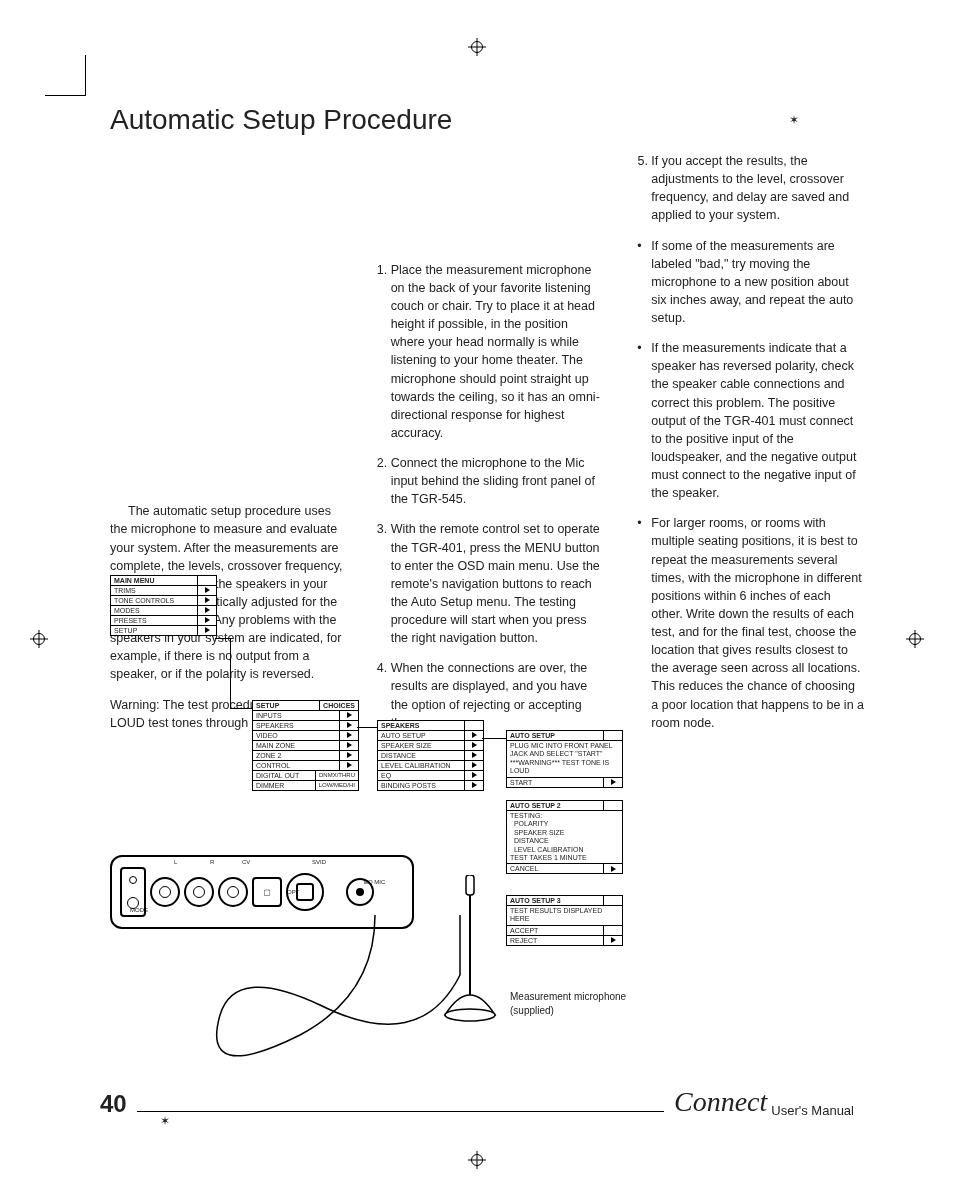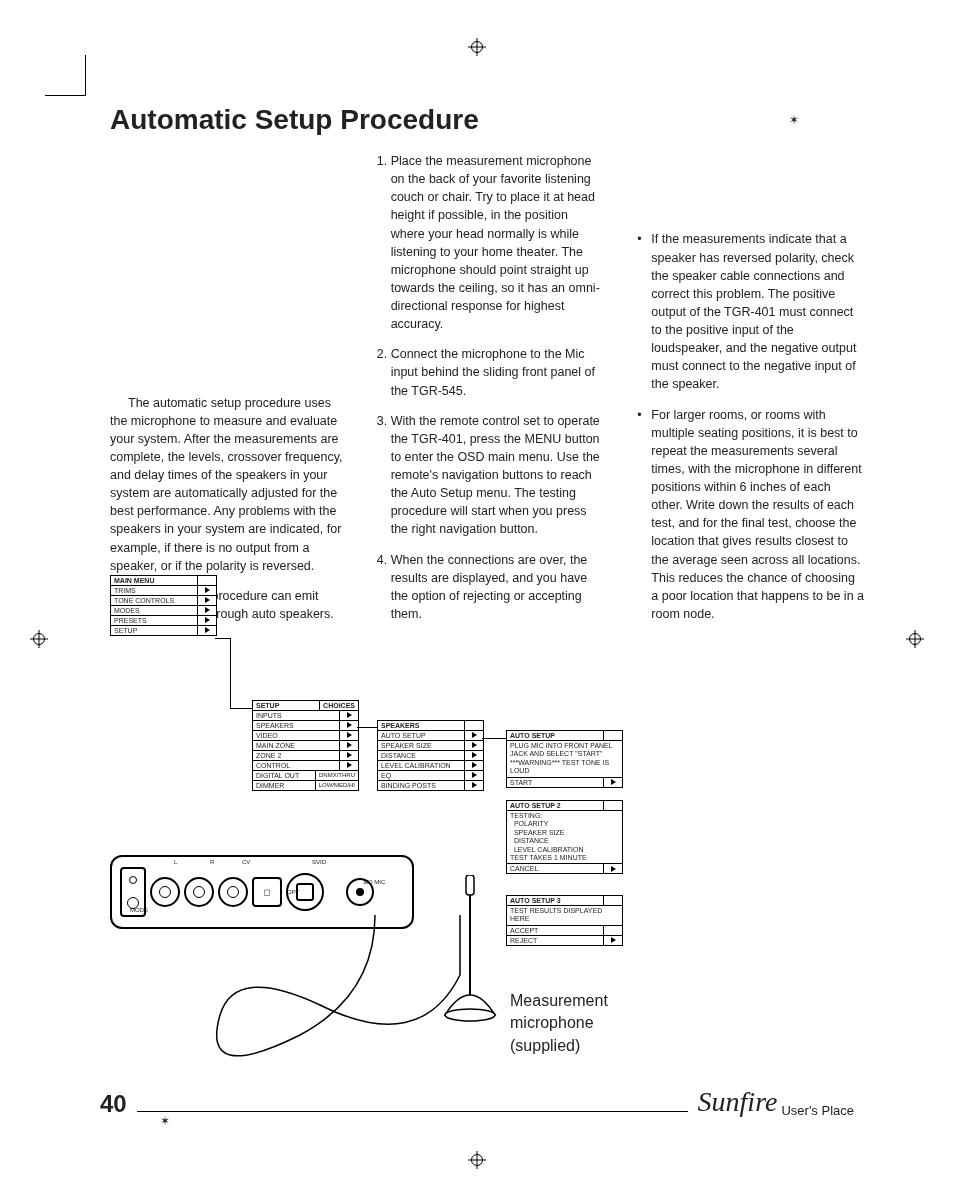--- a/index.html
+++ b/index.html
@@ -23,21 +23,21 @@
   .reg-right { position:absolute; top:630px; right:30px;}
   .reg-mark { width:18px; height:18px; display:inline-block; position:relative;}
   .reg-mark::before, .reg-mark::after { content:""; position:absolute; background:#000;}
   .reg-mark::before { left:50%; top:0; width:1px; height:100%; transform:translateX(-50%);}
   .reg-mark::after { top:50%; left:0; height:1px; width:100%; transform:translateY(-50%);}
   .reg-mark .circ { position:absolute; border:1px solid #000; border-radius:50%; width:10px; height:10px; left:3px; top:3px;}
 
   .chapter-rule { display:flex; align-items:center; margin-bottom:8px;}
   .chapter-box { border:1px solid #000; padding:2px 10px 2px 22px; font-size:16px; letter-spacing:0.5px;}
   .chapter-line { flex:1; border-top:1px solid #000; margin-left:0;}
-  .title { font-size:28px; font-weight:bold; margin:4px 0 16px 0;}
+  .title { font-size:28px; font-weight:normal; margin:4px 0 16px 0;}
 
   .columns { display:flex; gap:28px; font-size:12.5px; line-height:1.45;align-items:flex-end;}
   .col { flex:1;}
   .col p { margin:0 0 12px 0;}
   .indent { text-indent:18px;}
   ol.steps { padding-left:20px; margin:0;}
   ol.steps li { margin-bottom:12px;}
   ul.bullets { list-style: none; padding-left:0; margin:0;}
   ul.bullets li { margin-bottom:12px; padding-left:20px; position:relative;}
   ul.bullets li::before { content:"•"; position:absolute; left:6px;}
@@ -51,21 +51,21 @@
   .arrow-sm::after { content:""; display:inline-block; border-left:5px solid #000; border-top:3px solid transparent; border-bottom:3px solid transparent; vertical-align:middle;}
   .conn-line { position:absolute; background:#000;}
 
   .device { position:absolute; left:0; top:280px; width:300px; height:70px; border:2px solid #000; border-radius:12px; background:#fff;}
   .device .inner { position:absolute; left:8px; top:6px; right:8px; bottom:6px; display:flex; align-items:center; gap:4px;}
   .jack { width:26px; height:26px; border:2px solid #000; border-radius:50%; display:flex; align-items:center; justify-content:center;}
   .jack::after{content:""; width:10px;height:10px;border:1px solid #000;border-radius:50%;}
   .sq { width:26px; height:26px; border:2px solid #000; border-radius:4px; display:flex; align-items:center;justify-content:center; font-size:8px;}
   .lbl-tiny { position:absolute; font-size:6px;}
   .mic-stand { position:absolute; left:330px; top:300px; width:60px; height:180px;}
-  .mic-label { position:absolute; left:400px; top:415px; font-size:16px; line-height:1.4;}
+  .mic-label { position:absolute; left:400px; top:415px; font-size:10px; line-height:1.4;}
 
   .footer { position:absolute; left:100px; right:100px; bottom:75px; display:flex; align-items:flex-end;}
   .page-num { font-size:24px; font-weight:bold;}
   .foot-line { flex:1; border-top:1px solid #000; margin:0 10px 6px 10px;}
   .brand { font-family: 'Brush Script MT', cursive; font-style:italic; font-size:28px; margin-right:4px;}
   .manual { font-size:13px;}
   .star-bl { position:absolute; left:160px; bottom:65px; font-size:12px;}
   .star-tr { position:absolute; right:155px; top:113px; font-size:12px;}
   .menu-note { font-size:7px; padding:1px 3px; line-height:1.2;}
 </style>
@@ -92,21 +92,25 @@
     </div>
     <div class="col">
       <ol class="steps">
         <li>Place the measurement microphone on the back of your favorite listening couch or chair. Try to place it at head height if possible, in the position where your head normally is while listening to your home theater. The microphone should point straight up towards the ceiling, so it has an omni-directional response for highest accuracy.</li>
         <li>Connect the microphone to the Mic input behind the sliding front panel of the TGR-545.</li>
         <li>With the remote control set to operate the TGR-401, press the MENU button to enter the OSD main menu. Use the remote's navigation buttons to reach the Auto Setup menu. The testing procedure will start when you press the right navigation button.</li>
         <li>When the connections are over, the results are displayed, and you have the option of rejecting or accepting them.</li>
       </ol>
     </div>
     <div class="col">
+      <ol class="steps" start="5">
+        <li>If you accept the results, the adjustments to the level, crossover frequency, and delay are saved and applied to your system.</li>
+      </ol>
       <ul class="bullets">
+        <li>If some of the measurements are labeled "bad," try moving the microphone to a new position about six inches away, and repeat the auto setup.</li>
         <li>If the measurements indicate that a speaker has reversed polarity, check the speaker cable connections and correct this problem. The positive output of the TGR-401 must connect to the positive input of the loudspeaker, and the negative output must connect to the negative input of the speaker.</li>
         <li>For larger rooms, or rooms with multiple seating positions, it is best to repeat the measurements several times, with the microphone in different positions within 6 inches of each other. Write down the results of each test, and for the final test, choose the location that gives results closest to the average seen across all locations. This reduces the chance of choosing a poor location that happens to be in a room node.</li>
       </ul>
     </div>
   </div>
 
   <div class="diagram-area">
 
     <div class="menu-box" style="left:0; top:0; width:105px;">
       <div class="row">
@@ -300,17 +304,17 @@
       <path d="M 5 140 Q 30 100 55 140 Z" fill="#fff" stroke="#000" stroke-width="1.5"></path>
       <ellipse cx="30" cy="140" rx="25" ry="6" fill="#fff" stroke="#000" stroke-width="1.5"></ellipse>
     </svg>
 
     <div class="mic-label">Measurement microphone (supplied)</div>
   </div>
 
   <div class="footer">
     <span class="page-num">40</span>
     <div class="foot-line"></div>
-    <span class="brand">Sunfire</span>
-    <span class="manual">User's Place</span>
+    <span class="brand">Connect</span>
+    <span class="manual">User's Manual</span>
   </div>
 
 </div>
 
 </body></html>

